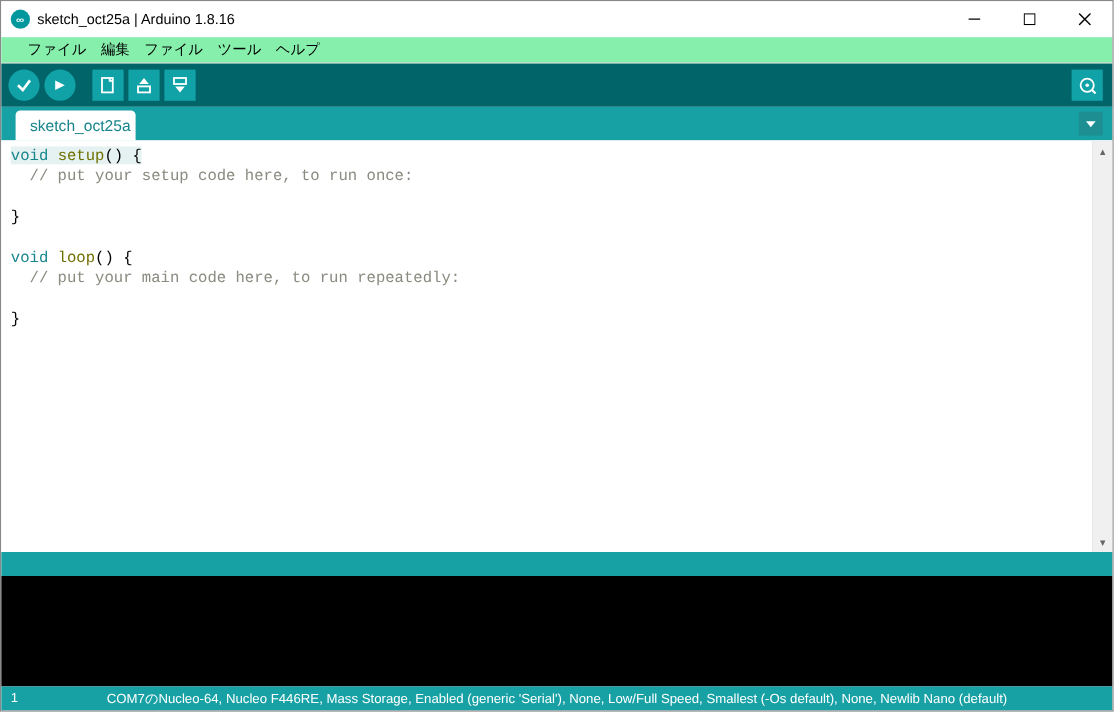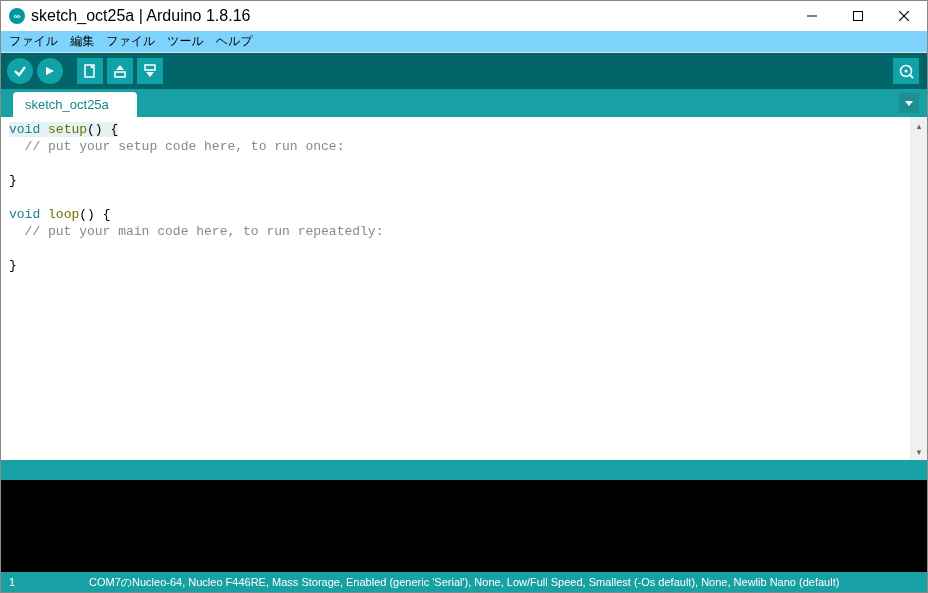--- a/index.html
+++ b/index.html
@@ -27,35 +27,35 @@
     width: 16px; height: 16px; border-radius: 50%;
     background: #00979d;
     display: flex; align-items: center; justify-content: center;
     margin-right: 6px;
     flex-shrink: 0;
   }
   .titlebar .app-icon-inner {
     font-size: 8px; color: #fff; font-weight: bold;
     transform: scaleX(1.2);
   }
-  .titlebar .title-text { flex: 1; font-size: 16px; }
+  .titlebar .title-text { flex: 1; font-size: 12px; }
   .titlebar .win-controls { display: flex; height: 100%; }
   .titlebar .win-btn {
     width: 46px; height: 30px;
     display: flex; align-items: center; justify-content: center;
     font-family: Arial, sans-serif;
   }
   .titlebar .win-btn svg { display:block; }
   
   .menubar {
     height: 22px;
-    background: #7dd3fc;
-    display: flex;
-    align-items: center;
-    padding: 0 2px;
+    background: #86efac;
+    display: flex;
+    align-items: center;
+    padding: 0 16px;
     font-size: 12px;
     border-bottom: 1px solid #ddd;
   }
   .menubar .menu-item { padding: 2px 6px; }
   
   .toolbar {
     height: 36px;
     background: #006468;
     display: flex;
     align-items: center;
@@ -83,21 +83,21 @@
     height: 28px;
     background: #17a1a5;
     display: flex;
     align-items: flex-end;
     padding: 0 6px;
     position: relative;
   }
   .tabbar .tab {
     background: #fff;
     color: #17858b;
-    padding: 5px 28px 5px 12px;
+    padding: 5px 4px 5px 12px;
     border-top-left-radius: 4px;
     border-top-right-radius: 4px;
     font-size: 13px;
     margin-left: 6px;
     text-align: right;
   }
   .tabbar .spacer { flex:1; }
   .tabbar .dropdown-btn {
     width: 20px; height: 20px;
     background: #1d8f93;

